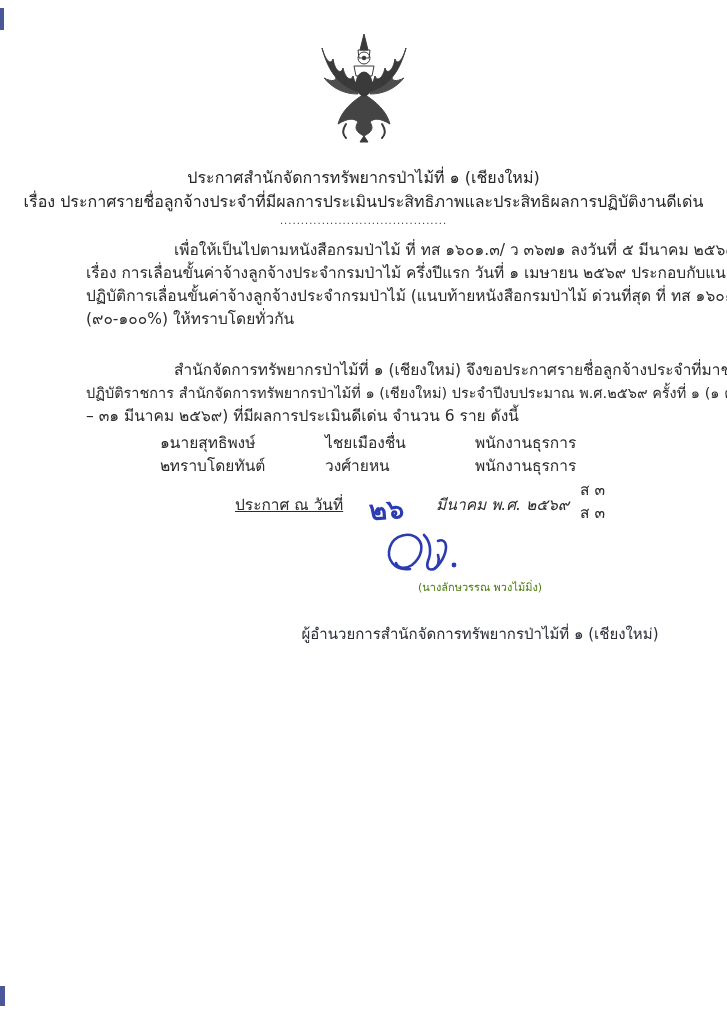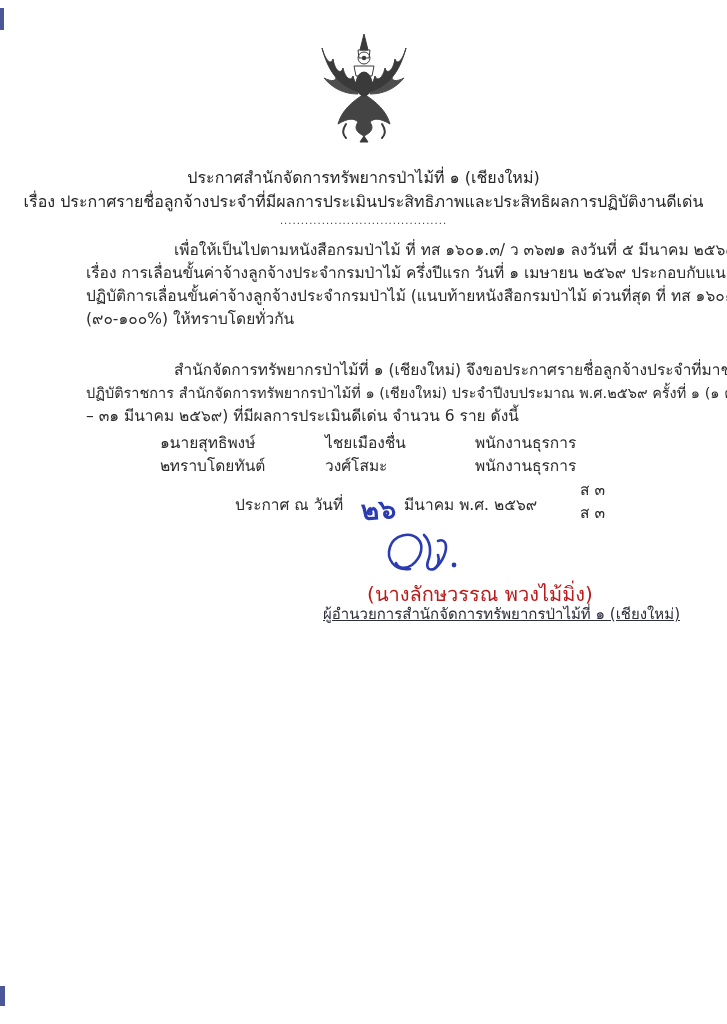--- a/index.html
+++ b/index.html
@@ -20,30 +20,30 @@
   .para{width:565px;}
   .para .line{white-space:nowrap;}
   .indent{padding-left:88px;}
   .list-row{position:absolute;left:0;width:727px;height:23px;font-size:15.5px;color:#2c2c2c;}
   .list-row span{position:absolute;white-space:nowrap;}
   .col-no{left:160px;}
   .col-last{left:277px;margin-left:48px;}
   .col-pos{left:475px;}
   .col-grade{left:580px;margin-top:47px;}
   .date-row{display:flex;align-items:flex-end;font-size:15.5px;color:#2c2c2c;}
-  .date-prefix{margin-right:18px;}
-  .date-suffix{margin-left:8px;}
+  .date-prefix{margin-right:26px;text-decoration:underline;}
+  .date-suffix{margin-left:32px;font-style:italic;}
   .handwritten-day{
     font-size:27px;line-height:20px;
     color:#2b3bb0;
     transform:rotate(-4deg);
     position:relative;top:3px;
     font-weight:bold;
   }
-  .sig-name{font-size:20px;color:#b91c1c;}
+  .sig-name{font-size:11px;color:#4d7c0f;}
   .sig-title{font-size:15px;color:#2c2e3a;}
   .scan-mark{background:#2c3a86;opacity:.85;}
   .emblem svg{display:block;}
 </style>
 </head>
 <body>
 
 <div class="page">
 
   <div class="abs scan-mark" style="left:0;top:8px;width:4px;height:22px;"></div>
@@ -99,21 +99,21 @@
       <span>๑.</span>&nbsp;&nbsp;<span>นายสุทธิพงษ์</span>
     </span>
     <span class="col-last">ไชยเมืองชื่น</span>
     <span class="col-pos">พนักงานธุรการ</span>
     <span class="col-grade">ส ๓</span>
   </div>
   <div class="list-row" style="top:453px;">
     <span class="col-no">
       <span>๒.</span>&nbsp;&nbsp;<span>ทราบโดยทันต์</span>
     </span>
-    <span class="col-last">วงศ์โสมะ</span>
+    <span class="col-last">วงศ์ายหน</span>
     <span class="col-pos">พนักงานธุรการ</span>
     <span class="col-grade">ส ๓</span>
   </div>
 
   <div class="abs date-row" style="left:235px;top:492px;">
     <span class="date-prefix">ประกาศ  ณ  วันที่</span>
     <span class="handwritten-day">๒๖</span>
     <span class="date-suffix">มีนาคม  พ.ศ. ๒๕๖๙</span>
   </div>
 
@@ -122,15 +122,15 @@
       <g fill="none" stroke="#2b3bb0" stroke-width="2.6" stroke-linecap="round">
         <path d="M30,44 C14,46 6,34 10,22 C14,10 30,6 38,14 C44,20 42,32 32,40 C26,44 18,44 16,38"></path>
         <path d="M44,10 C50,16 52,26 48,36 C46,42 48,46 54,44 C58,42 60,36 58,30"></path>
         <path d="M58,16 C62,14 66,16 66,22 C66,30 60,40 54,44"></path>
       </g>
       <circle cx="74" cy="40" r="2.4" fill="#2b3bb0"></circle>
     </svg>
   </div>
 
   <div class="abs sig-name" style="left:280px;top:578px;width:400px;text-align:center;">(นางลักษวรรณ  พวงไม้มิ่ง)</div>
-  <div class="abs sig-title" style="left:280px;top:602px;width:400px;text-align:right;text-decoration:underline;">ผู้อำนวยการสำนักจัดการทรัพยากรป่าไม้ที่ ๑ (เชียงใหม่)</div>
+  <div class="abs sig-title" style="left:280px;top:622px;width:400px;text-align:center;">ผู้อำนวยการสำนักจัดการทรัพยากรป่าไม้ที่ ๑ (เชียงใหม่)</div>
 
 </div>
 
 </body></html>

